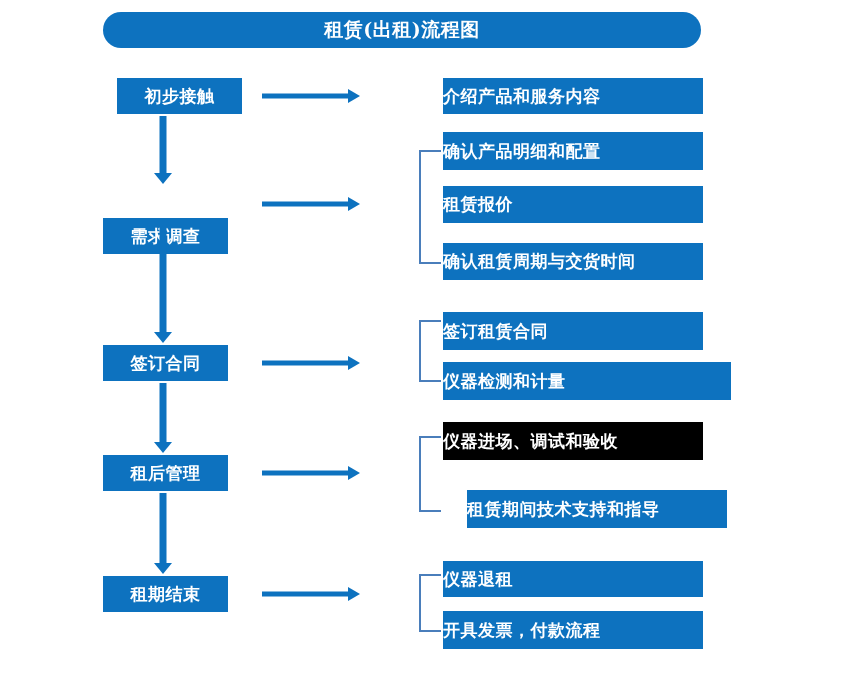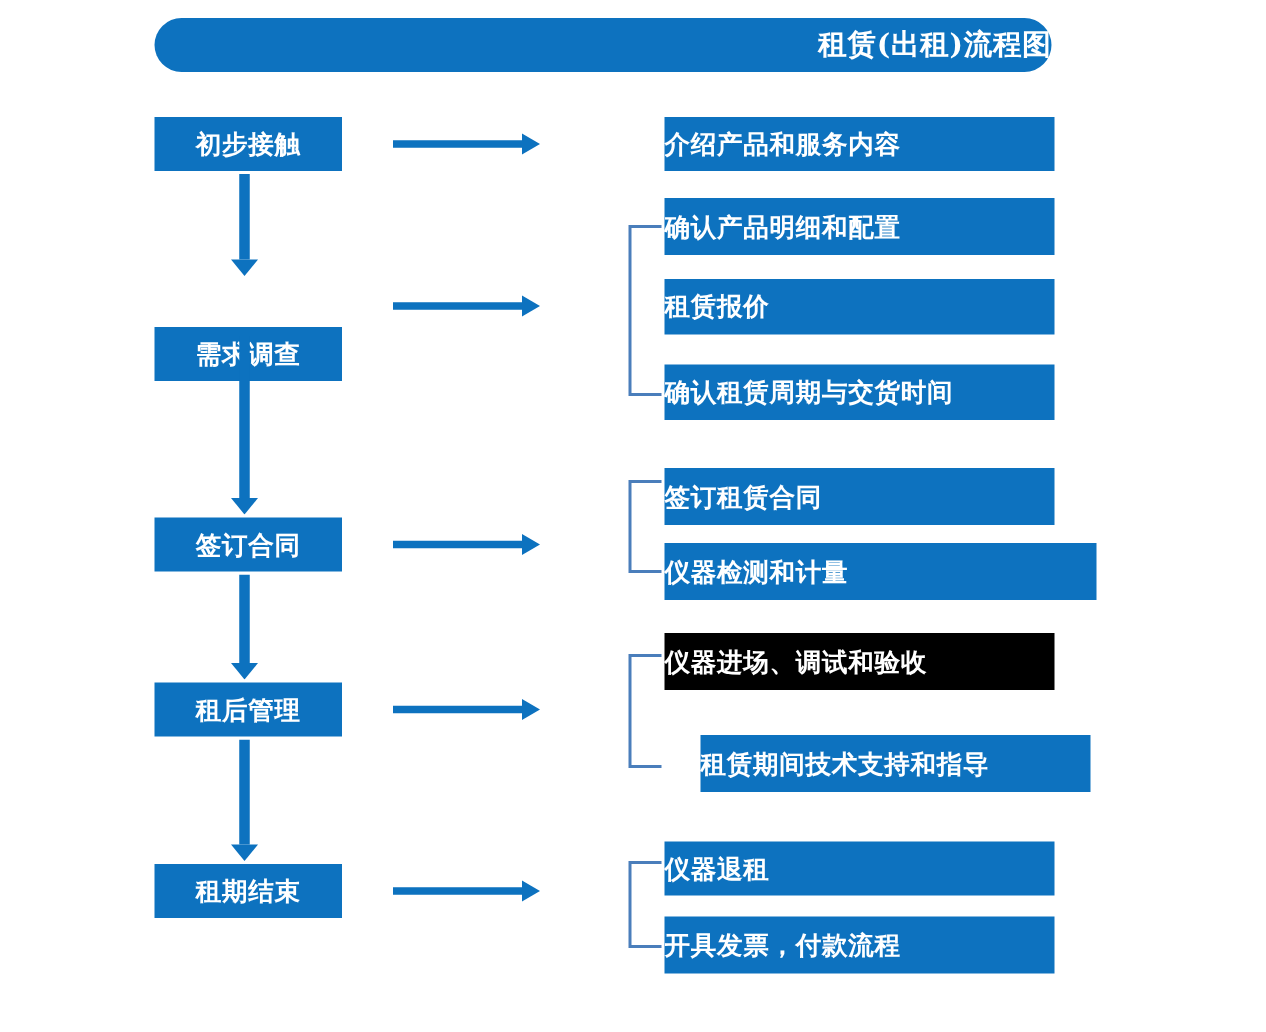--- a/index.html
+++ b/index.html
@@ -23,21 +23,21 @@
   .box {
     position: absolute;
     background: #0d72bf;
     color: #ffffff;
     font-weight: bold;
     display: flex;
     align-items: center;
     box-sizing: border-box;
   }
   .title-box {
-    justify-content: flex-end;
+    justify-content: center;
     font-size: 19px;
     letter-spacing: 0.5px;
     border-radius: 18px;
   }
   .stage-box {
     justify-content: center;
     font-size: 17px;
     letter-spacing: 0.5px;
   }
   .detail-box {
@@ -53,21 +53,21 @@
     display: block;
   }
 </style>
 </head>
 <body>
 
 <div id="canvas">
     <div class="box title-box" style="left: 103px; top: 12px; width: 598px; height: 36px; background: rgb(13, 114, 191); color: rgb(255, 255, 255);">
       <span>租赁(出租)流程图</span>
     </div>
-    <div class="box stage-box" style="left: 103px; top: 78px; width: 125px; height: 36px; background: rgb(13, 114, 191); color: rgb(255, 255, 255);">
+    <div class="box stage-box" style="left: 117px; top: 78px; width: 125px; height: 36px; background: rgb(13, 114, 191); color: rgb(255, 255, 255);">
       <span>初步接触</span>
     </div>
     <div class="box stage-box" style="left: 103px; top: 186px; width: 125px; height: 36px; background: rgb(13, 114, 191); color: rgb(255, 255, 255); margin-top: 32px;">
       <span>需求调查</span>
     </div>
     <div class="box stage-box" style="left: 103px; top: 345px; width: 125px; height: 36px; background: rgb(13, 114, 191); color: rgb(255, 255, 255);">
       <span>签订合同</span>
     </div>
     <div class="box stage-box" style="left: 103px; top: 455px; width: 125px; height: 36px; background: rgb(13, 114, 191); color: rgb(255, 255, 255);">
       <span>租后管理</span>

